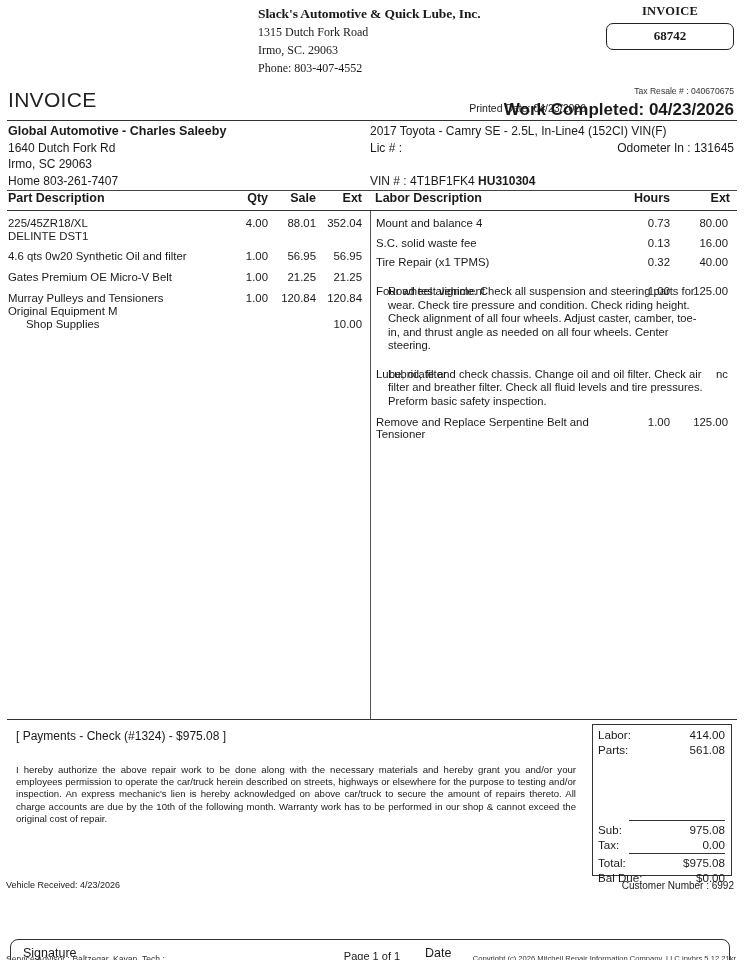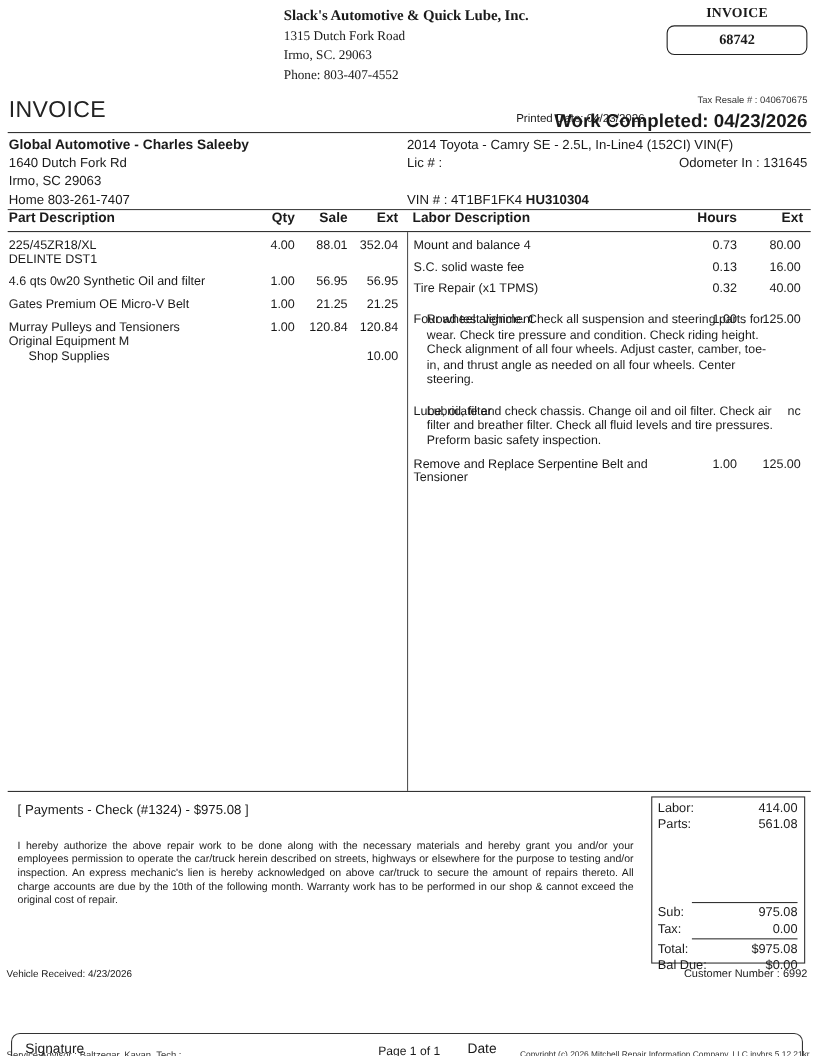--- a/index.html
+++ b/index.html
@@ -170,21 +170,21 @@
   <div class="rule-thick"></div>
 
   <div class="cust-vehicle">
     <div class="cust">
       <div class="cust-name">Global Automotive - Charles Saleeby</div>
       <div class="cust-line">1640 Dutch Fork Rd</div>
       <div class="cust-line">Irmo, SC    29063</div>
       <div class="cust-line">Home  803-261-7407</div>
     </div>
     <div class="veh">
-      <div class="veh-desc">2014 Toyota - Camry SE - 2.5L, In-Line4 (152CI) VIN(F)</div>
+      <div class="veh-desc">2017 Toyota - Camry SE - 2.5L, In-Line4 (152CI) VIN(F)</div>
       <div class="veh-row2">
         <span class="lic">Lic # :</span>
         <span class="odo">Odometer In :  131645</span>
       </div>
       <div class="vin"><span>VIN # :  4T1BF1FK4 </span><b>HU310304</b></div>
     </div>
   </div>
   <div class="rule-thin"></div>
 
   <div class="tbl-head">

